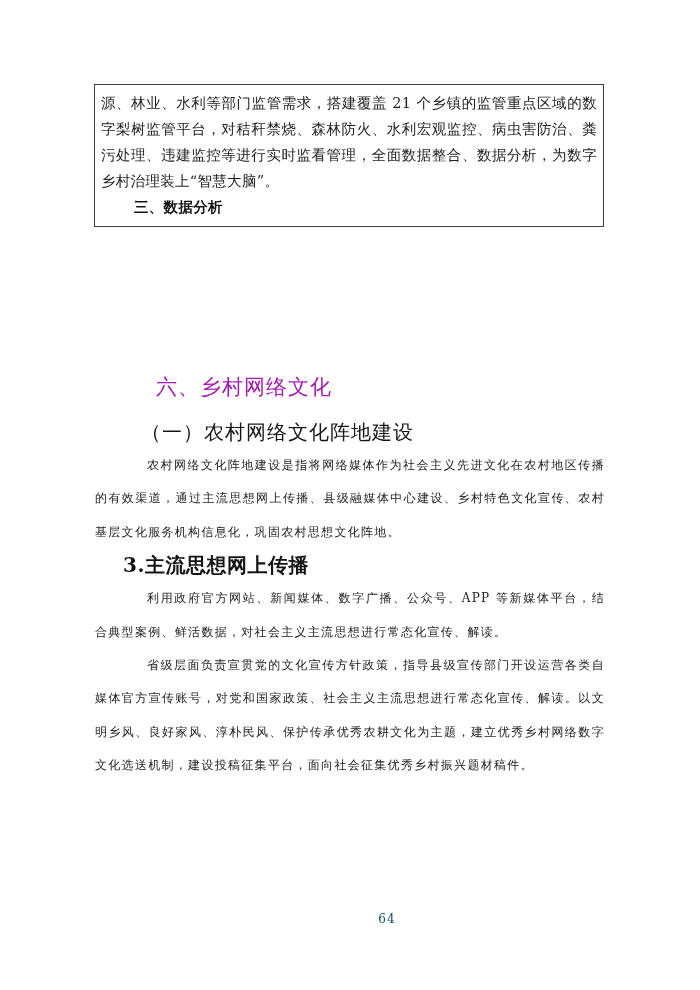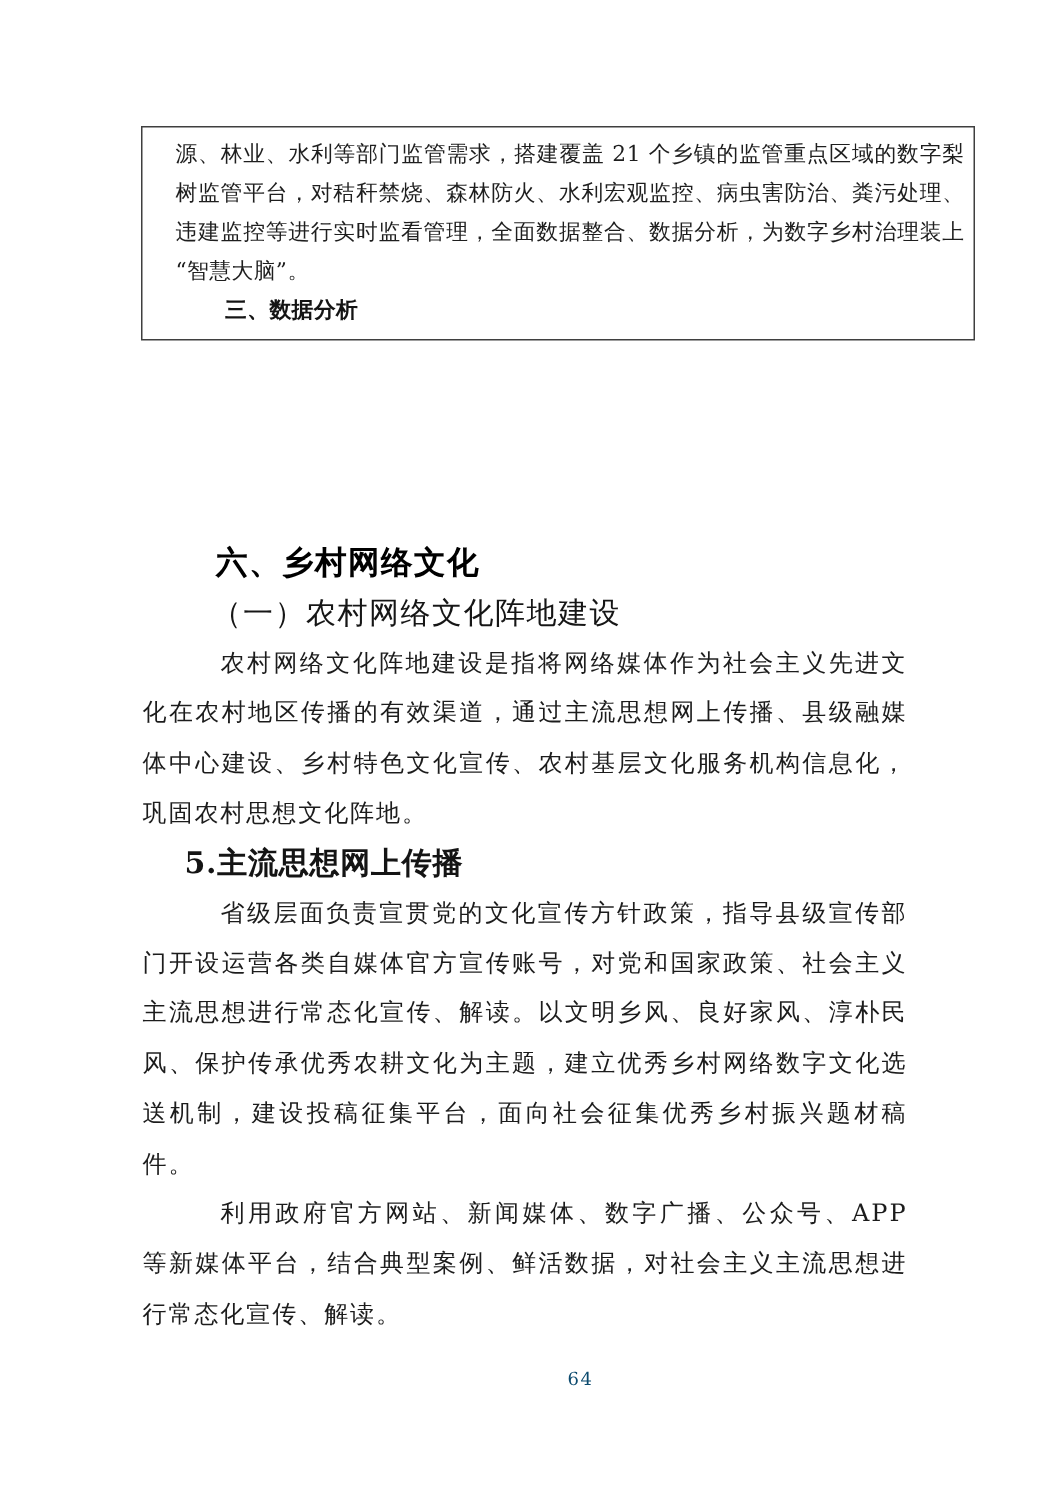--- a/index.html
+++ b/index.html
@@ -12,24 +12,24 @@
     width: 700px;
     height: 990px;
     background: #ffffff;
     overflow: hidden;
   }
   
   .callout-box {
     position: absolute;
     left: 94px;
     top: 84px;
-    width: 556px;
+    width: 510px;
     box-sizing: border-box;
     border: 1.5px solid #3f3f3f;
-    padding: 5px 6px 6px 22px;
+    padding: 5px 6px 6px 6px;
     background: #ffffff;
   }
   .box-text {
     margin: 0;
     font-family: "DejaVu Serif", "Liberation Serif", serif;
     font-size: 14.5px;
     line-height: 26px;
     letter-spacing: 0.3px;
     color: #1e1e1e;
     text-align: justify;
@@ -43,28 +43,28 @@
     text-indent: 33px;
   }
   
   .main {
     position: absolute;
     left: 95px;
     top: 359px;
     width: 510px;
   }
   .sec-heading {
-    margin: 0;
+    margin: 12px;
     font-family: "DejaVu Sans", "Liberation Sans", sans-serif;
     font-size: 21px;
-    font-weight: bold;
+    font-weight: normal;
     line-height: 33px;
     letter-spacing: 1px;
     text-indent: 49px;
-    color: #000000;
+    color: #a21caf;
   }
   .subsec-heading {
     margin: 0;
     font-family: "DejaVu Serif", "Liberation Serif", serif;
     font-size: 20px;
     font-weight: normal;
     line-height: 33px;
     letter-spacing: 1px;
     text-indent: 46px;
     color: #161616;
@@ -75,21 +75,21 @@
     font-size: 20px;
     font-weight: bold;
     line-height: 33px;
     letter-spacing: 0.5px;
     text-indent: 28px;
     color: #141414;
   }
   .para {
     margin: 0;
     font-family: "DejaVu Serif", "Liberation Serif", serif;
-    font-size: 16px;
+    font-size: 12px;
     line-height: 33.4px;
     letter-spacing: 1.3px;
     color: #1c1c1c;
     text-align: justify;
     text-indent: 52px;
   }
   
   .footer {
     position: absolute;
     left: 0;
@@ -110,22 +110,22 @@
 
   <div class="callout-box">
     <p class="box-text">源、林业、水利等部门监管需求，搭建覆盖 21 个乡镇的监管重点区域的数字梨树监管平台，对秸秆禁烧、森林防火、水利宏观监控、病虫害防治、粪污处理、违建监控等进行实时监看管理，全面数据整合、数据分析，为数字乡村治理装上“智慧大脑”。</p>
     <p class="box-text box-heading">三、数据分析</p>
   </div>
 
   <div class="main">
     <h2 class="sec-heading">六、乡村网络文化</h2>
     <h3 class="subsec-heading">（一）农村网络文化阵地建设</h3>
     <p class="para">农村网络文化阵地建设是指将网络媒体作为社会主义先进文化在农村地区传播的有效渠道，通过主流思想网上传播、县级融媒体中心建设、乡村特色文化宣传、农村基层文化服务机构信息化，巩固农村思想文化阵地。</p>
-    <h4 class="item-heading">5.主流思想网上传播</h4>
+    <h4 class="item-heading">3.主流思想网上传播</h4>
+    <p class="para">利用政府官方网站、新闻媒体、数字广播、公众号、APP 等新媒体平台，结合典型案例、鲜活数据，对社会主义主流思想进行常态化宣传、解读。</p>
     <p class="para">省级层面负责宣贯党的文化宣传方针政策，指导县级宣传部门开设运营各类自媒体官方宣传账号，对党和国家政策、社会主义主流思想进行常态化宣传、解读。以文明乡风、良好家风、淳朴民风、保护传承优秀农耕文化为主题，建立优秀乡村网络数字文化选送机制，建设投稿征集平台，面向社会征集优秀乡村振兴题材稿件。</p>
-    <p class="para">利用政府官方网站、新闻媒体、数字广播、公众号、APP 等新媒体平台，结合典型案例、鲜活数据，对社会主义主流思想进行常态化宣传、解读。</p>
   </div>
 
   <div class="footer">
     <span>64</span>
   </div>
 
 </div>
 
 </body></html>

